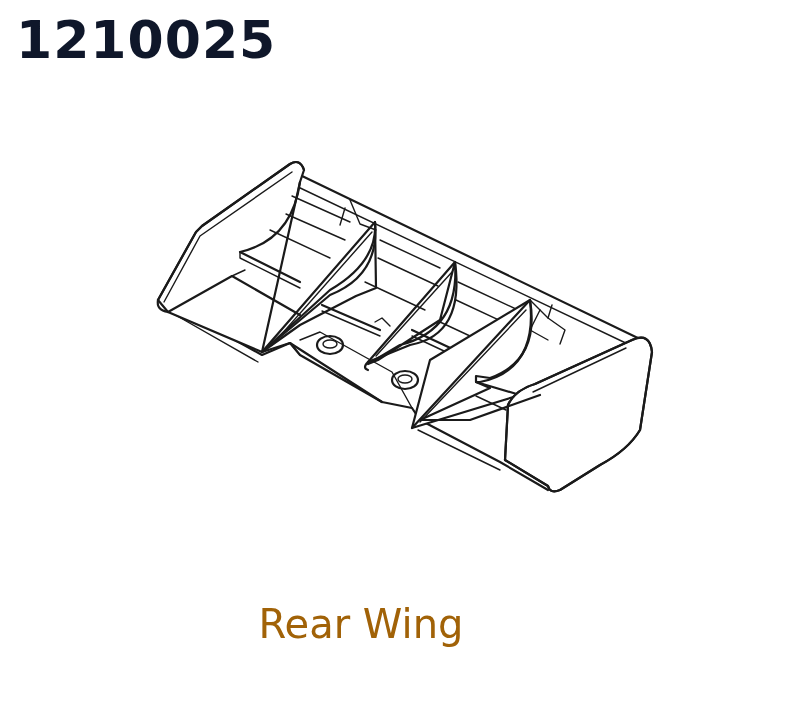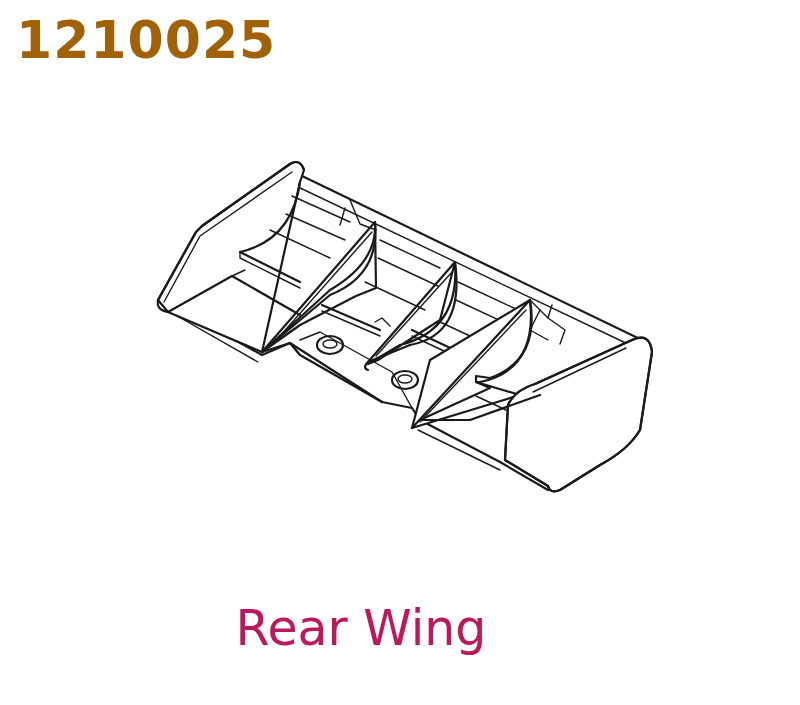--- a/index.html
+++ b/index.html
@@ -16,21 +16,21 @@
       color: #1a1a1a;
     }
     .part-number {
       position: absolute;
       left: 16px;
       top: 14px;
       font-size: 52px;
       font-weight: bold;
       letter-spacing: 1px;
       line-height: 1;
-      color: #a16207;
+      color: #0f172a;
     }
     .drawing {
       position: absolute;
       left: 0;
       top: 0;
       width: 800px;
       height: 705px;
     }
     .drawing path, .drawing line, .drawing polyline, .drawing polygon, .drawing ellipse {
       fill: none;
@@ -44,23 +44,23 @@
     }
     .drawing .fill-white {
       fill: #ffffff;
     }
     .caption {
       position: absolute;
       left: 0;
       width: 768px;
       top: 604px;
       text-align: center;
-      font-size: 49px;
+      font-size: 40px;
       line-height: 1;
-      color: #be185d;
+      color: #a16207;
       padding-right: 46px;
       box-sizing: border-box;
     }
   </style>
 </head>
 <body>
 
 <div class="part-number">1210025</div>
 
 <svg class="drawing" viewBox="0 0 800 705" xmlns="http://www.w3.org/2000/svg">

